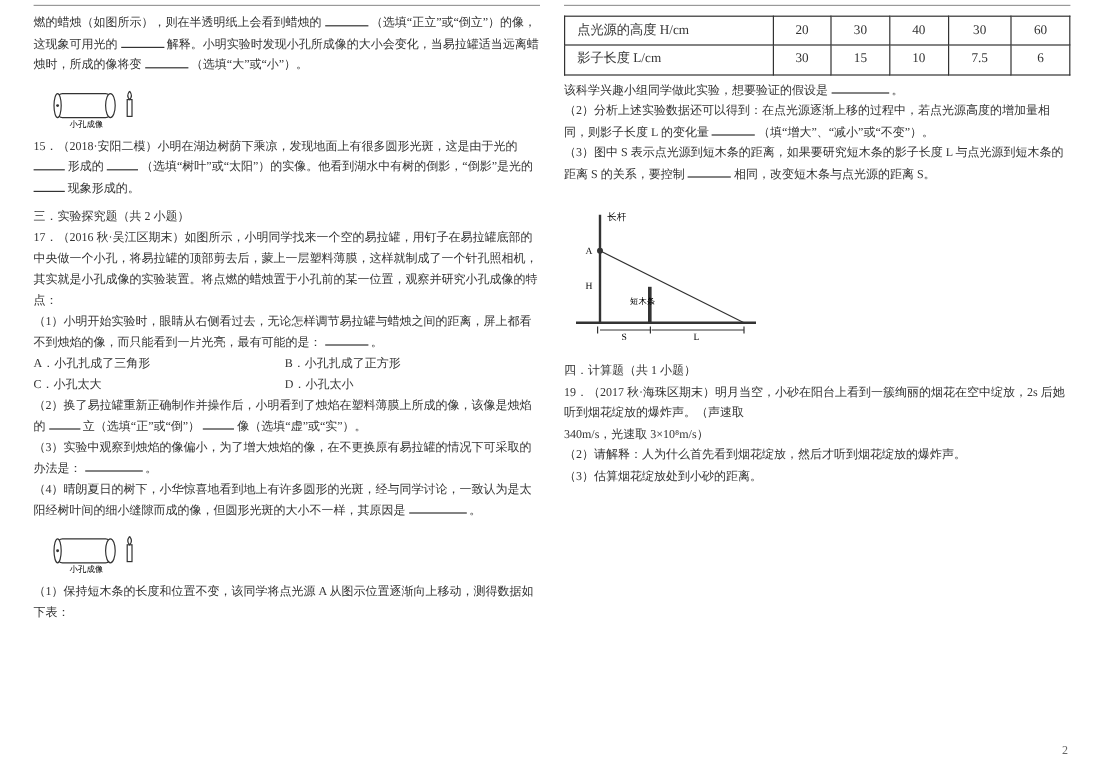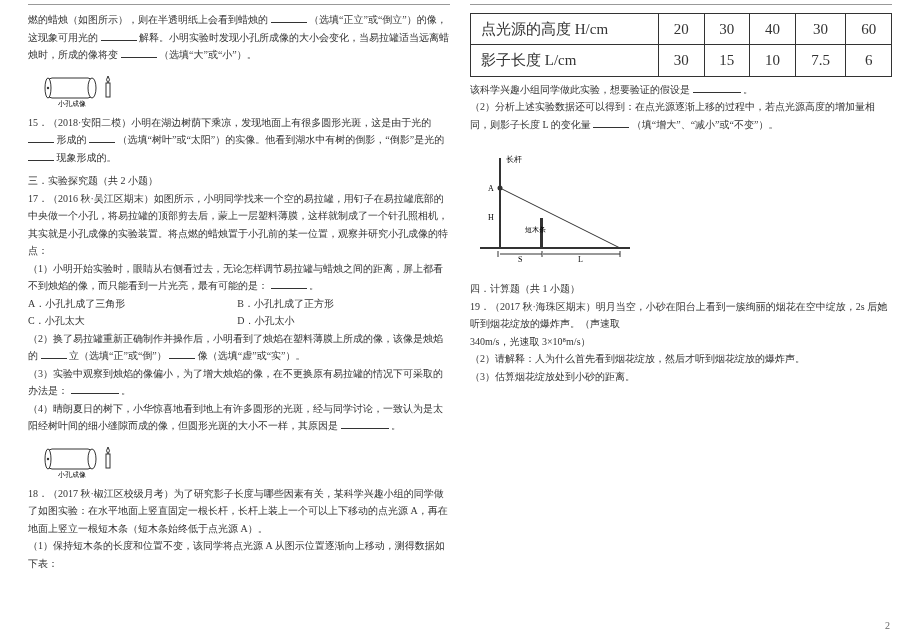--- a/index.html
+++ b/index.html
@@ -44,21 +44,21 @@
     padding: 2px 0;
     margin: 2px 0 4px 0;
     width: 120px;
     height: 40px;
     position: relative;
     text-align: center;
   }
   .candle-svg { width: 120px; height: 40px; }
   .section-title { margin-top: 6px; }
   table { border-collapse: collapse; margin: 2px 0 4px 0; }
-  td, th { border: 1px solid #333; padding: 2px 10px; font-size: 15px; text-align: center; font-weight: normal; }
+  td, th { border: 1px solid #333; padding: 2px 10px; font-size: 11px; text-align: center; font-weight: normal; }
   th { text-align: left; }
   .chart-box {
     width: 170px;
     height: 120px;
     margin: 15px 0 6px 0;
   }
   .page-num {
     text-align: right;
     font-size: 10px;
     color: #666;
@@ -152,21 +152,20 @@
         <rect x="20" y="10" width="44" height="20" rx="4" fill="#fff" stroke="#333"></rect>
         <ellipse cx="64" cy="20" rx="4" ry="10" fill="#fff" stroke="#333"></ellipse>
         <ellipse cx="20" cy="20" rx="3" ry="10" fill="#fff" stroke="#333"></ellipse>
         <circle cx="20" cy="20" r="1.2" fill="#333"></circle>
         <rect x="78" y="15" width="4" height="14" fill="#fff" stroke="#333"></rect>
         <path d="M80 8 q3 4 0 7 q-3 -3 0 -7" fill="#fff" stroke="#333"></path>
         <text x="30" y="38" font-size="7">小孔成像</text>
       </svg>
     </div>
 
-    <div>18．（2017 秋·椒江区校级月考）为了研究影子长度与哪些因素有关，某科学兴趣小组的同学做了如图实验：在水平地面上竖直固定一根长杆，长杆上装上一个可以上下移动的点光源 A，再在地面上竖立一根短木条（短木条始终低于点光源 A）。</div>
     <div>（1）保持短木条的长度和位置不变，该同学将点光源 A 从图示位置逐渐向上移动，测得数据如下表：</div>
   </div>
 
   <div class="col">
     <div class="rule"></div>
 
     <table>
       <tbody>
           <tr>
         <th>点光源的高度 H/cm</th>
@@ -192,20 +191,25 @@
       <span class="blank lg"></span>
       <span>。</span>
     </div>
 
     <div>
       <span>（2）分析上述实验数据还可以得到：在点光源逐渐上移的过程中，若点光源高度的增加量相同，则影子长度 L 的变化量</span>
       <span class="blank"></span>
       <span>（填“增大”、“减小”或“不变”）。</span>
     </div>
 
+    <div>
+      <span>（3）图中 S 表示点光源到短木条的距离，如果要研究短木条的影子长度 L 与点光源到短木条的距离 S 的关系，要控制</span>
+      <span class="blank"></span>
+      <span>相同，改变短木条与点光源的距离 S。</span>
+    </div>
 
     <div class="chart-box">
       <svg viewBox="0 0 170 120" width="170" height="120">
         <line x1="30" y1="10" x2="30" y2="100" stroke="#333" stroke-width="2"></line>
         <rect x="70" y="70" width="3" height="30" fill="#333"></rect>
         <line x1="10" y1="100" x2="160" y2="100" stroke="#333" stroke-width="2"></line>
         <text x="36" y="14" font-size="8">长杆</text>
         <circle cx="30" cy="40" r="2.5" fill="#333"></circle>
         <text x="18" y="43" font-size="8">A</text>
         <line x1="30" y1="40" x2="150" y2="100" stroke="#333"></line>

